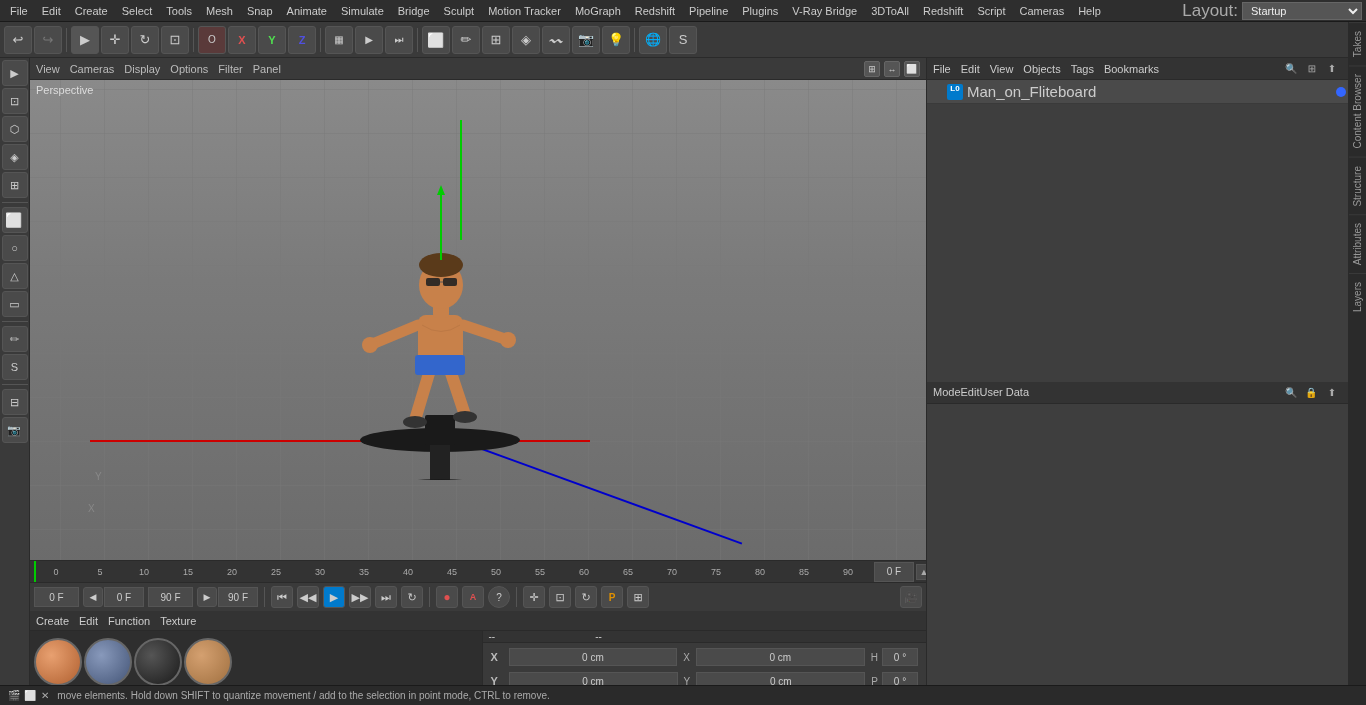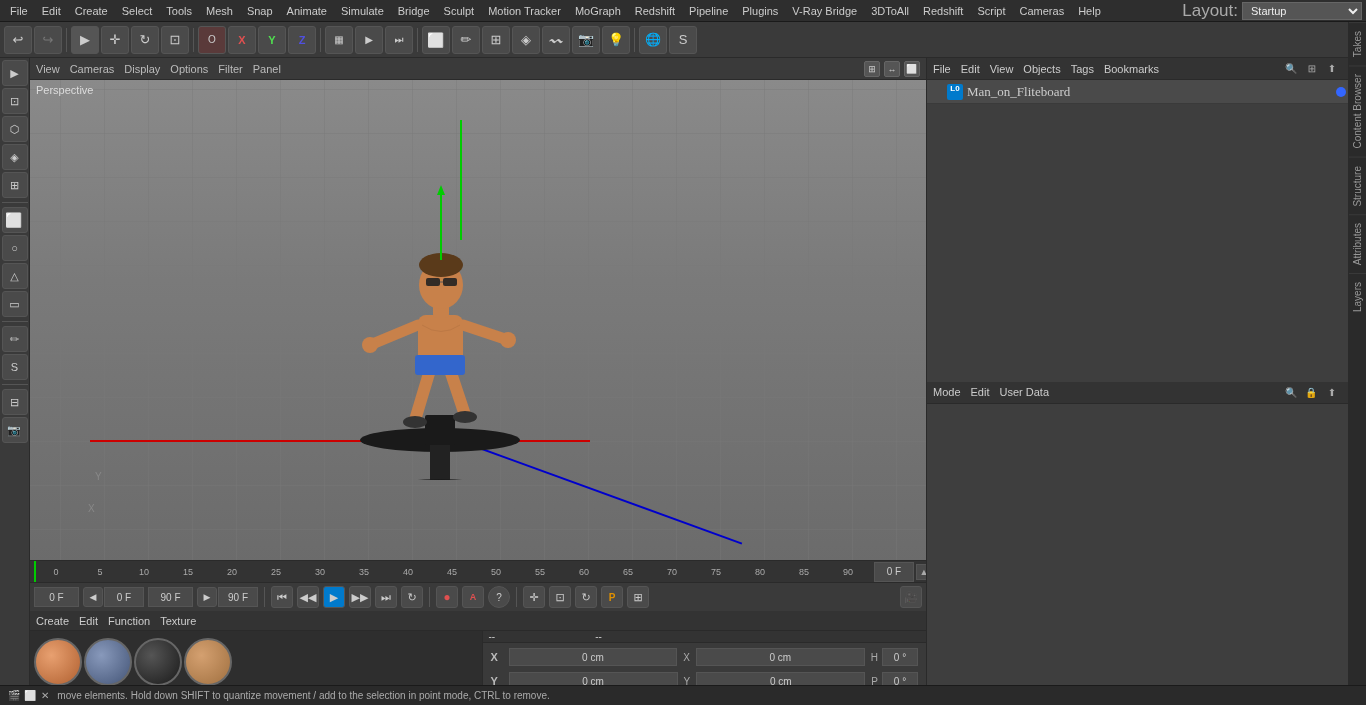--- a/index.html
+++ b/index.html
@@ -401,43 +401,41 @@
       height: 16px;
       background: #007acc;
       border-radius: 2px;
       display: flex;
       align-items: flex-start;
       justify-content: center;
       font-size: 9px;
       color: #fff;
     }
     .objects-row-label {
-      font-size: 13px;
+      font-size: 15px;
       color: #ccc;
       flex: 1;
-      font-family: Liberation Serif, serif;
     }
     .objects-row-dots {
       display: flex;
       gap: 2px;
     }
     .dot {
       width: 10px;
       height: 10px;
       border-radius: 50%;
     }
     .dot-blue { background: #3366ff; }
     .dot-purple { background: #9933cc; }
     .attr-header {
       display: flex;
       align-items: center;
       height: 22px;
       background: #333;
       padding: 0 6px;
-      gap: 10px;
       border-bottom: 1px solid #2a2a2a;
       justify-content: space-between;
     }
     .attr-content {
       height: 120px;
       background: #3e3e3e;
       position: relative;
     }
     .attr-header-icons {
       margin-left: auto;

